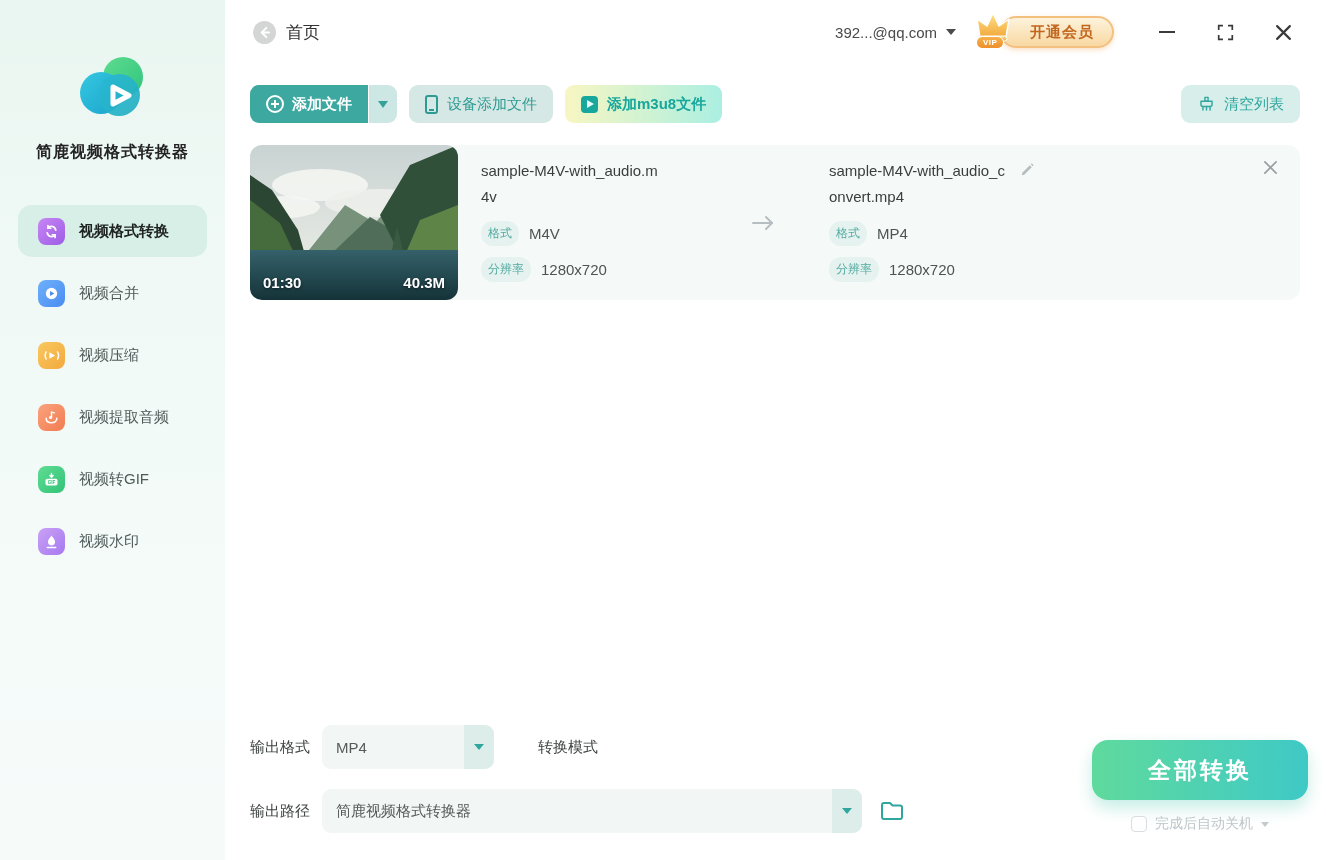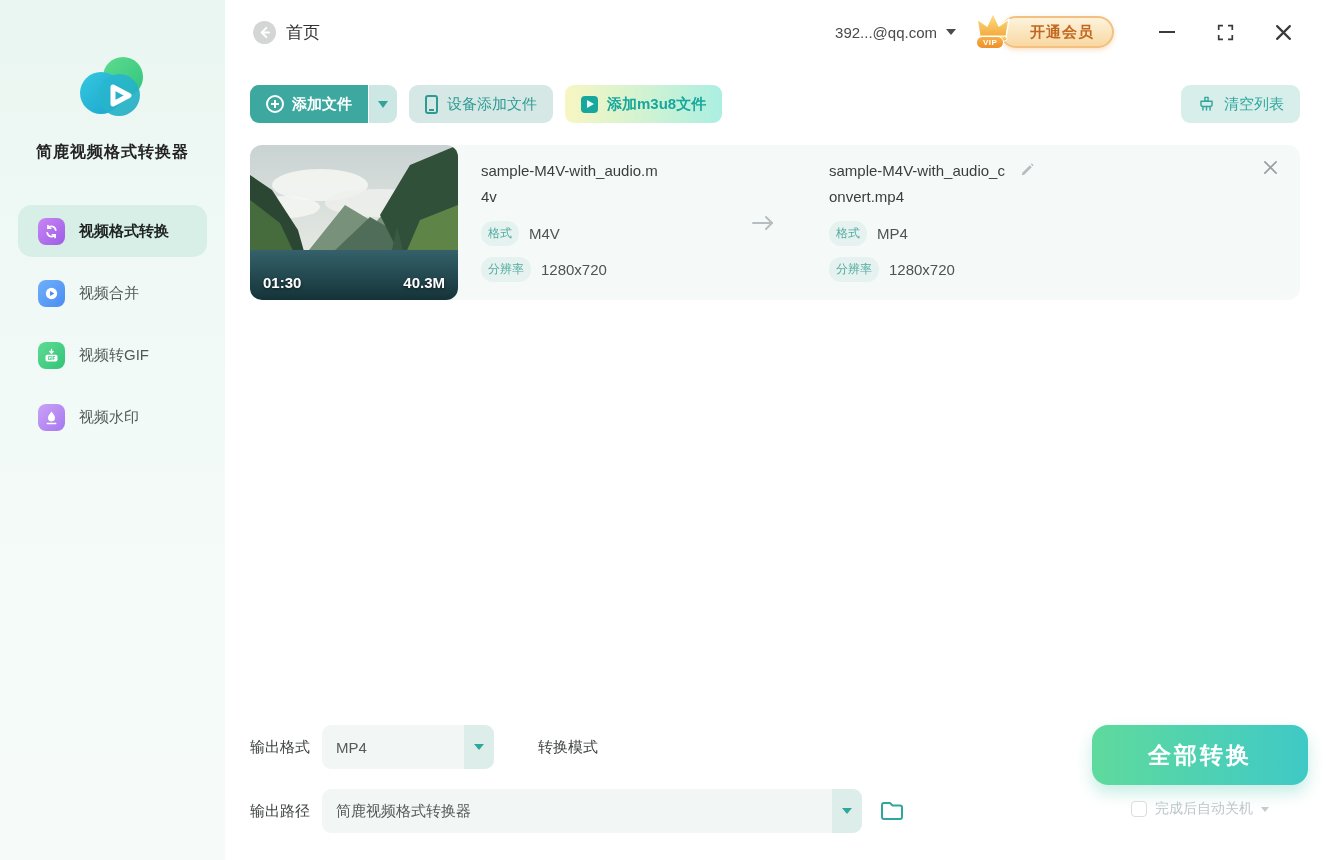--- a/index.html
+++ b/index.html
@@ -73,21 +73,21 @@
   .meta-row { margin-top:11px; display:flex; align-items:center; gap:10px; }
   .badge { background:#e5f2ef; color:#54aba1; font-size:12px; padding:4px 7px; border-radius:12px; white-space:nowrap; }
   .meta-val { font-size:15px; color:#4d5452; }
   .arrow-col { width:84px; display:flex; align-items:center; justify-content:center; }
   .row-controls { margin-left:auto; margin-right:26px; display:flex; align-items:center; gap:20px; }
   .gear-btn { cursor:pointer; display:flex; }
   .convert-btn { width:68px; height:36px; border-radius:18px; background:linear-gradient(90deg,#58d8a4,#3fc9c3); color:#fff; font-weight:bold; font-size:16px; display:flex; align-items:center; justify-content:center; cursor:pointer; box-shadow:0 3px 8px rgba(70,200,175,.35); }
   .card-close { position:absolute; top:15px; right:22px; cursor:pointer; display:flex; }
 
   
-  .footer { position:absolute; left:25px; right:26px; bottom:27px; display:flex; justify-content:space-between; }
+  .footer { position:absolute; left:25px; right:26px; bottom:27px; display:flex; align-items:flex-end; justify-content:space-between; }
   .footer-left { display:flex; flex-direction:column; gap:20px; }
   .f-row { display:flex; align-items:center; }
   .f-label { font-size:15px; color:#3f4543; margin-right:12px; white-space:nowrap; }
   .f-label.second { margin-left:44px; }
   .select { height:44px; background:#f2f6f5; border-radius:9px; display:flex; align-items:center; cursor:pointer; }
   .select .val { flex:1; padding-left:14px; font-size:15px; color:#555b59; }
   .select .caret-seg { width:30px; height:44px; background:#ddeeea; border-radius:0 9px 9px 0; display:flex; align-items:center; justify-content:center; }
   .select .caret-seg i { width:0; height:0; border-left:5px solid transparent; border-right:5px solid transparent; border-top:6px solid #2fa79d; }
   .select.small { width:172px; }
   .select.wide { width:540px; }
@@ -142,20 +142,40 @@
         <span>视频格式转换</span>
       </div>
       <div class="nav-item">
         <span class="nav-icon ni-merge">
           <svg width="17" height="17" viewBox="0 0 24 24">
             <circle cx="12" cy="12" r="8" fill="#fff"></circle>
             <path d="M10 8.5 L16 12 L10 15.5 Z" fill="#4a8cf2"></path>
           </svg>
         </span>
         <span>视频合并</span>
+      </div>
+      <div class="nav-item">
+        <span class="nav-icon ni-compress">
+          <svg width="17" height="17" viewBox="0 0 24 24" fill="none">
+            <path d="M9 7.5 L17 12 L9 16.5 Z" fill="#fff"></path>
+            <path d="M4.5 7c-1.8 3-1.8 7 0 10" stroke="#fff" stroke-width="2" stroke-linecap="round"></path>
+            <path d="M20.5 7c1.8 3 1.8 7 0 10" stroke="#fff" stroke-width="2" stroke-linecap="round"></path>
+          </svg>
+        </span>
+        <span>视频压缩</span>
+      </div>
+      <div class="nav-item">
+        <span class="nav-icon ni-extract">
+          <svg width="17" height="17" viewBox="0 0 24 24" fill="none">
+            <path d="M12 11.5 V4.5 L16 5.5" stroke="#fff" stroke-width="2" stroke-linecap="round"></path>
+            <circle cx="10.6" cy="12" r="2.2" fill="#fff"></circle>
+            <path d="M4.5 13 c0 4 3.2 6.5 7.5 6.5 s7.5-2.5 7.5-6.5" stroke="#fff" stroke-width="2.2" stroke-linecap="round"></path>
+          </svg>
+        </span>
+        <span>视频提取音频</span>
       </div>
       <div class="nav-item">
         <span class="nav-icon ni-gif">
           <svg width="17" height="17" viewBox="0 0 24 24" fill="none">
             <path d="M12 3.5 v5 M9.8 6.5 L12 8.8 L14.2 6.5" stroke="#fff" stroke-width="2" stroke-linecap="round" stroke-linejoin="round"></path>
             <rect x="3.5" y="11" width="17" height="9.5" rx="2.5" fill="#fff"></rect>
             <text x="12" y="18.4" text-anchor="middle" font-family="Liberation Sans,sans-serif" font-size="6.5" font-weight="bold" fill="#32c377">GIF</text>
           </svg>
         </span>
         <span>视频转GIF</span>

